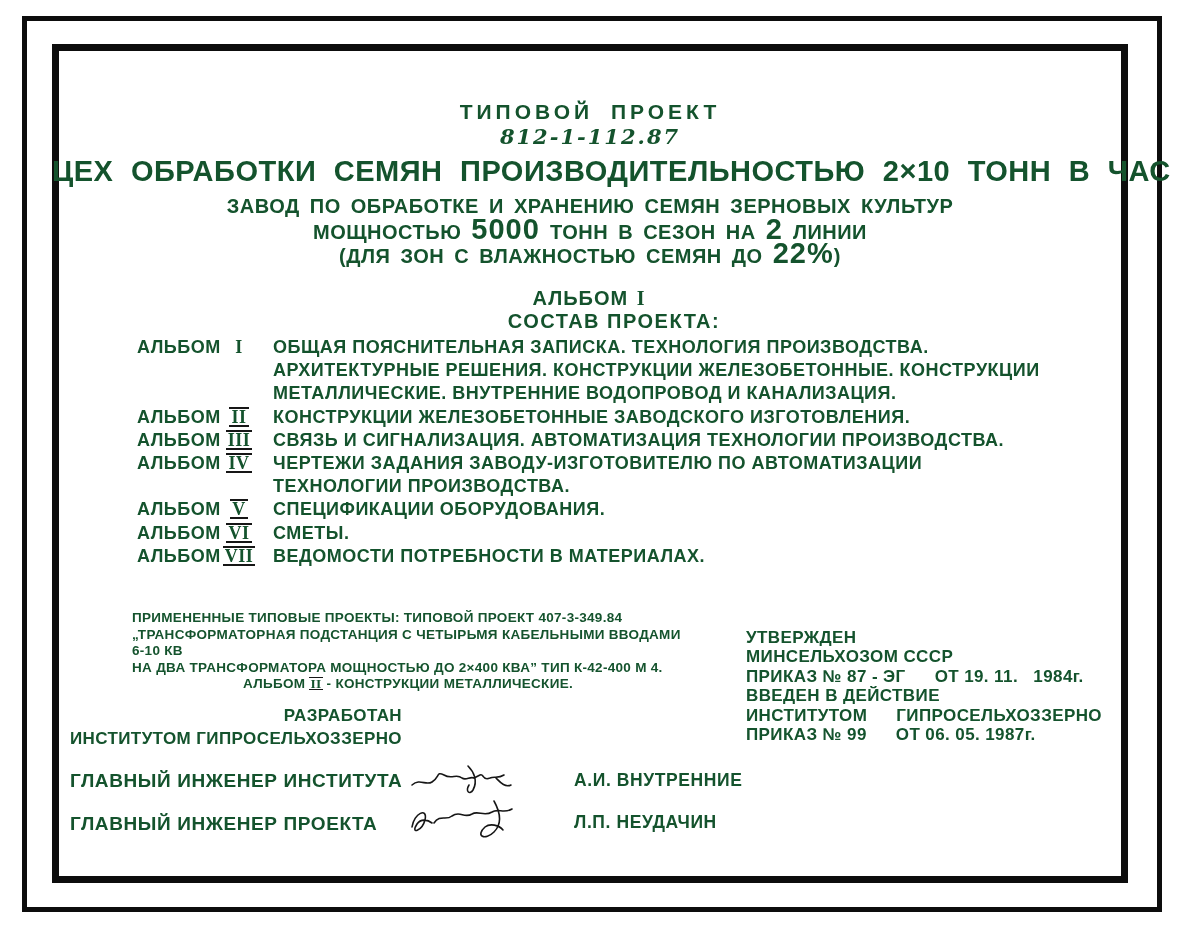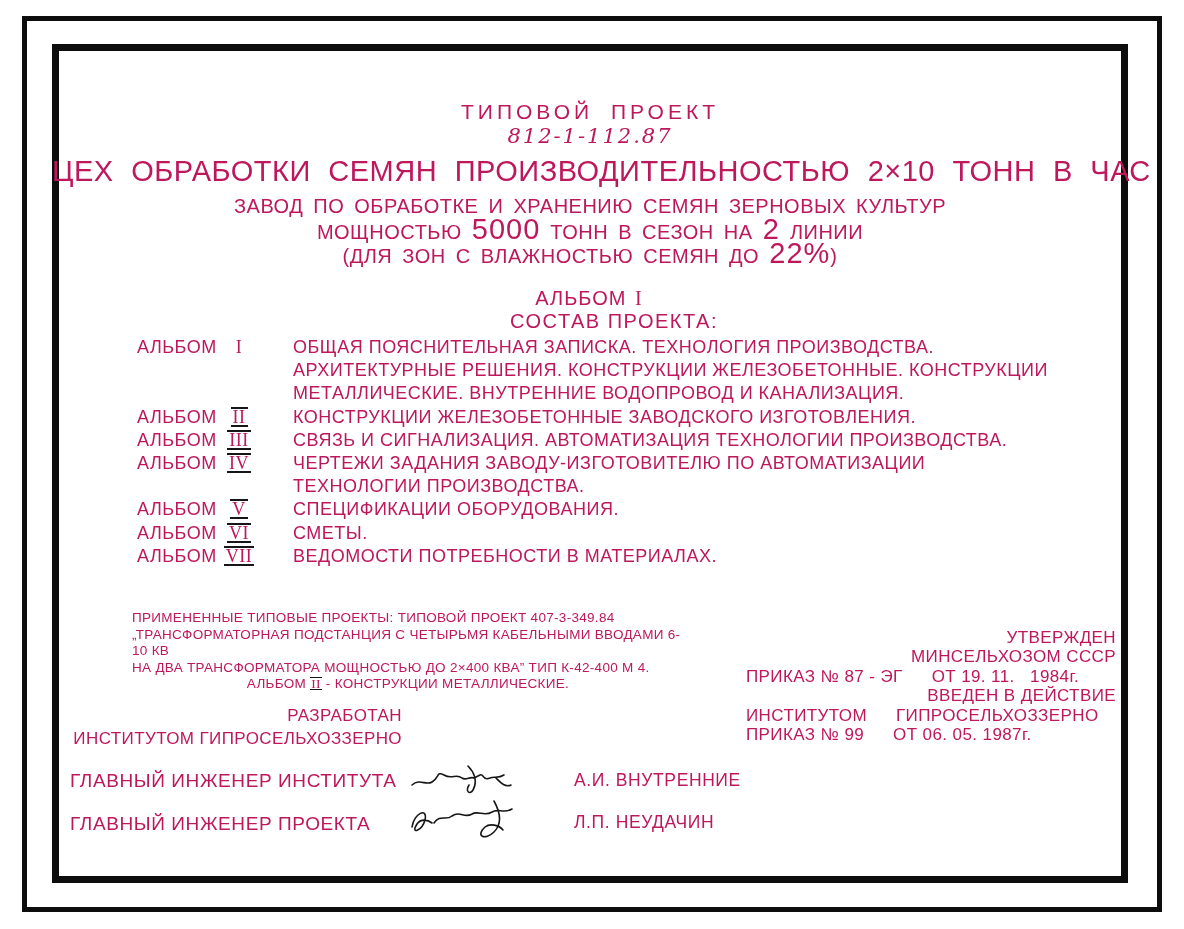--- a/index.html
+++ b/index.html
@@ -1,18 +1,18 @@
 <!DOCTYPE html>
 <html><head>
 <meta charset="utf-8">
 <style>
   html,body { margin:0; padding:0; background:#ffffff; }
   .sheet {
     position:relative; width:1184px; height:929px; background:#ffffff;
-    font-family:"Liberation Sans", sans-serif; color:#be185d; overflow:hidden;
+    font-family:"Liberation Sans", sans-serif; color:#14532d; overflow:hidden;font-weight:bold;
   }
   .outer-frame {
     position:absolute; left:22px; top:16px; right:22px; bottom:17px;
     border:5px solid #0d0d0d;
   }
   .inner-frame {
     position:absolute; left:52px; top:44px; right:56px; bottom:46px;
     border:7px solid #0d0d0d;
   }
   .abs { position:absolute; }
@@ -30,31 +30,31 @@
   .album-head    { top:287px; font-size:20px; letter-spacing:1px; }
   .contents-head { top:310px; font-size:20px; letter-spacing:1.5px;padding-left:48px; }
 
   .albums { top:336px; left:137px; font-size:18px; line-height:23.2px; letter-spacing:0.5px; }
   .album-row { display:grid; grid-template-columns:76px 52px auto; }
   .alb-label { white-space:nowrap; }
   .alb-num-cell { text-align:center; }
   .numeral { font-family:"Liberation Serif", serif; display:inline-block; line-height:19px; padding:0 2px; }
   .numeral.lined { border-top:2px solid #161616; border-bottom:2px solid #161616; line-height:16px; margin-top:1px;text-align:right; }
   .alb-text { padding-left:8px; }
-  .alb-line { white-space:nowrap;margin-left:20px; }
+  .alb-line { white-space:nowrap; }
 
   .note { top:610px; left:132px; width:552px; font-size:13.5px; line-height:16.5px;
           letter-spacing:0.3px; }
   .note-line4 { text-align:center; }
   .note .numeral { font-size:13.5px; line-height:11px; padding:0 1px; }
   .note .numeral.lined { border-top:1.5px solid #161616; border-bottom:1.5px solid #161616; }
 
   .approved { top:628px; left:746px; width:370px; font-size:17px; line-height:19.4px;
               letter-spacing:0.4px; }
-  .appr-center { text-align:right; }
+  .appr-center { text-align:left; }
   .appr-split { display:flex; justify-content:flex-start;gap:29px; }
   .appr-split span { white-space:pre; }
 
   .developed { top:704px; left:58px; width:344px; font-size:17px; line-height:23px;
                letter-spacing:0.4px; text-align:right; }
 
   .sig-role { font-size:19px; letter-spacing:0.6px; white-space:nowrap; }
   .sig-name { font-size:17.5px; letter-spacing:0.6px; white-space:nowrap; }
   .role1 { top:770px; left:70px; }
   .role2 { top:813px; left:70px; }

